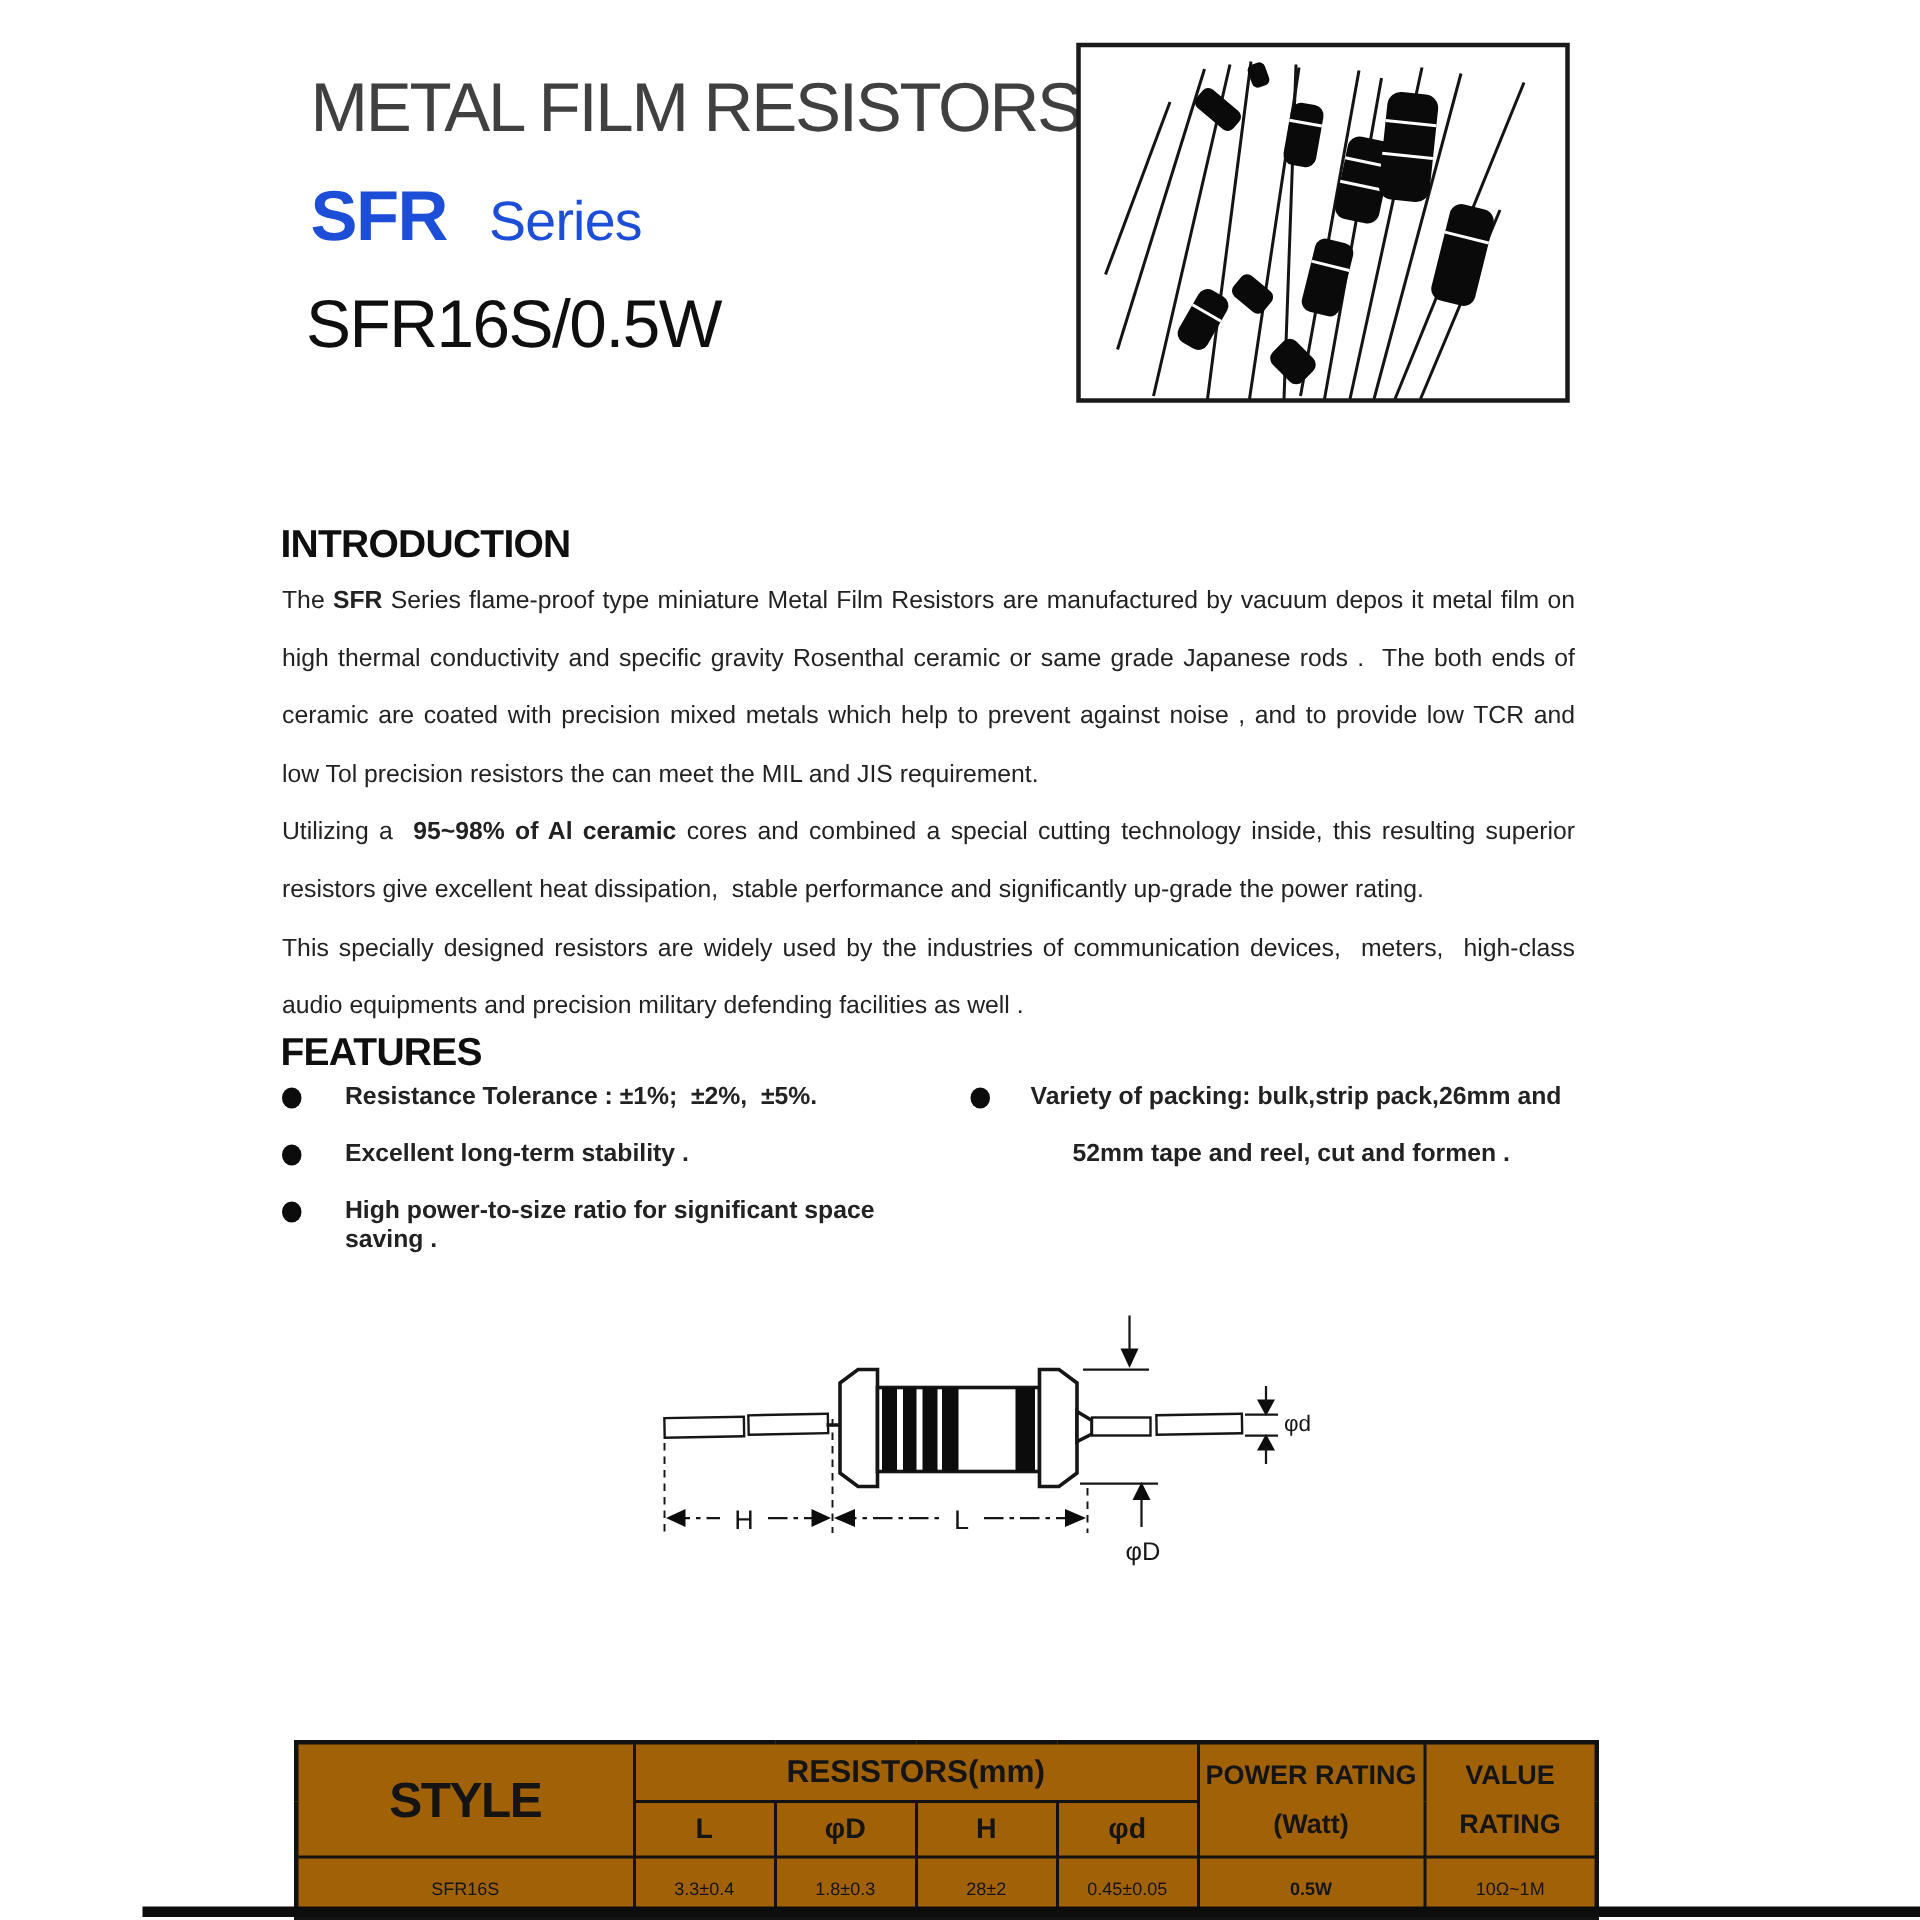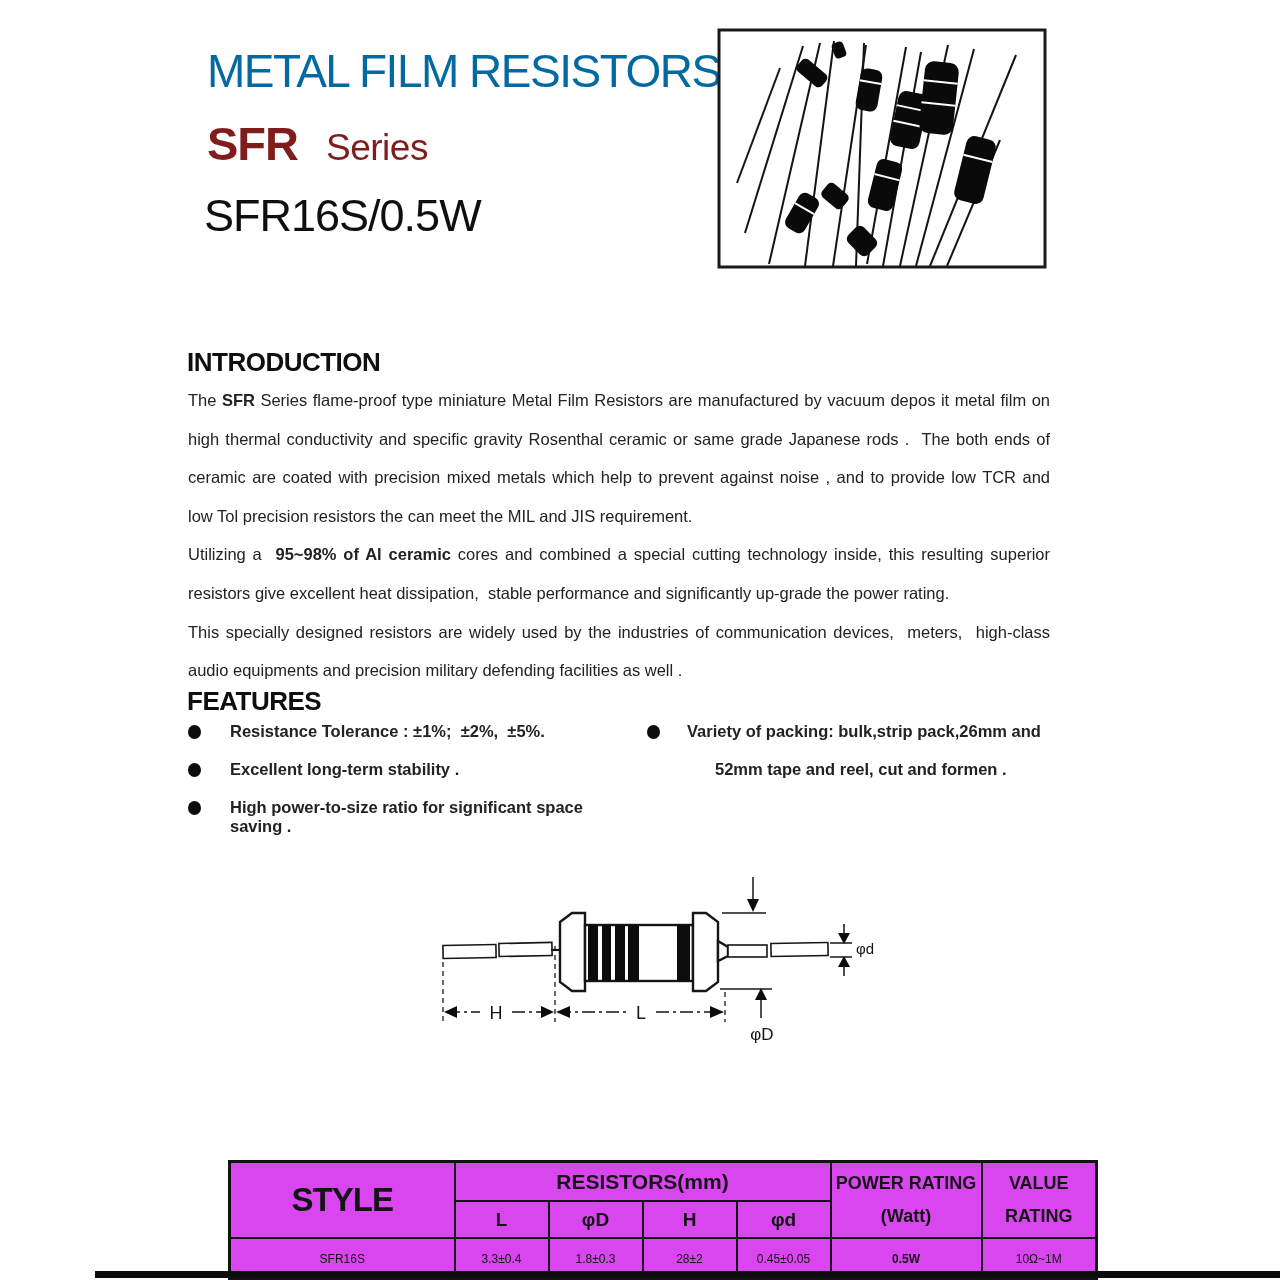--- a/index.html
+++ b/index.html
@@ -3,22 +3,22 @@
 <meta charset="utf-8">
 <style>
   html,body{margin:0;padding:0;background:#ffffff;}
   .page{
     position:relative;width:1280px;height:1280px;background:#ffffff;
     font-family:"Liberation Sans","DejaVu Sans",sans-serif;color:#161616;
     overflow:hidden;
   }
   .abs{position:absolute;}
   
-  .title-main{left:207px;top:44px;font-size:46px;font-weight:500;letter-spacing:-1.5px;color:#0369a1;}
-  .title-series{left:207px;top:116px;color:#7f1d1d;}
+  .title-main{left:207px;top:44px;font-size:46px;font-weight:500;letter-spacing:-1.5px;color:#404040;}
+  .title-series{left:207px;top:116px;color:#1d4ed8;}
   .title-series .sname{font-size:47px;font-weight:700;letter-spacing:-1px;}
   .title-series .sword{font-size:37px;font-weight:400;letter-spacing:-0.5px;margin-left:28px;}
   .title-model{left:204px;top:190px;font-size:45px;font-weight:500;letter-spacing:-1px;color:#0f0f0f;}
   
   .photo{left:717px;top:28px;}
   
   .sec-head{font-size:26px;font-weight:700;letter-spacing:-0.5px;color:#0f0f0f;}
   .intro-head{left:187px;top:347px;}
   .feat-head{left:187px;top:686px;}
   
@@ -32,21 +32,21 @@
   .feat-right{left:647px;top:722px;width:410px;}
   .feat-row{display:flex;align-items:flex-start;height:38px;font-weight:bold;}
   .feat-dot{flex:0 0 13px;width:13px;height:14px;background:#0c0c0c;border-radius:50%;margin-top:3px;}
   .feat-left .feat-text{margin-left:29px;}
   .feat-right .feat-text{margin-left:27px;}
   .feat-right .feat-row.nodot .feat-text{margin-left:68px;}
   
   .diagram{left:420px;top:855px;}
   .diagram text{font-family:"Liberation Sans","DejaVu Sans",sans-serif;fill:#161616;}
   
-  .spec-table{left:196px;top:1160px;border-collapse:collapse;table-layout:fixed;background:#d946ef;margin-left:32px;}
+  .spec-table{left:196px;top:1160px;border-collapse:collapse;table-layout:fixed;background:#a16207;}
   .spec-table td{border:2px solid #121212;text-align:center;vertical-align:middle;padding:0;color:#141414;}
   .spec-table{border:3px solid #121212;}
   .td-style{font-size:33px;font-weight:700;letter-spacing:-1px;}
   .td-dim{font-size:21px;font-weight:700;height:37px;}
   .td-sub{font-size:19px;font-weight:700;height:35px;}
   .td-two{font-size:18px;font-weight:700;line-height:33px;}
   .td-data{font-size:12px;height:39px;}
   .td-data.bold{font-weight:700;}
   
   .bottom-rule{left:95px;top:1271px;width:1185px;height:7px;background:#0d0d0d;}

